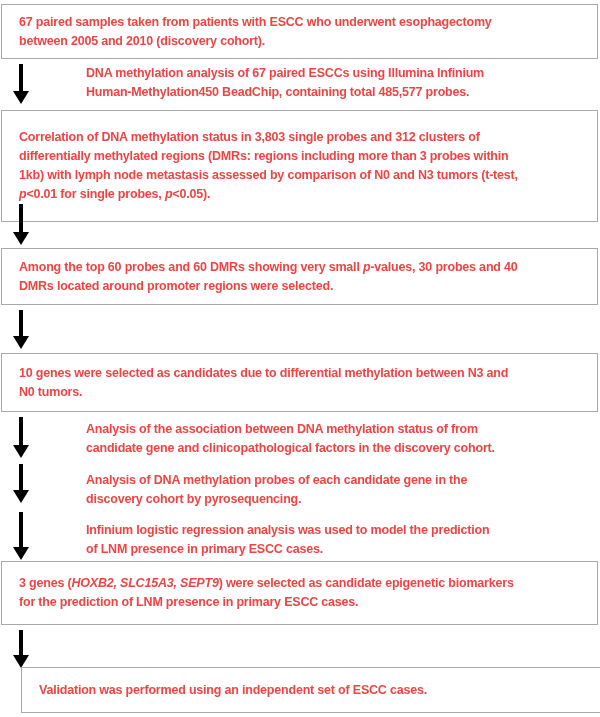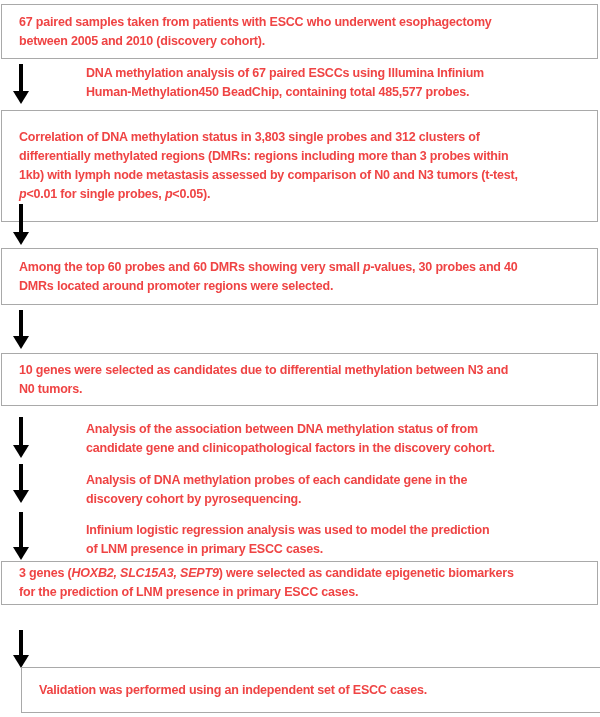--- a/index.html
+++ b/index.html
@@ -45,22 +45,22 @@
     width: 0; height: 0;
     border-left: 8px solid transparent;
     border-right: 8px solid transparent;
     border-top: 13px solid #000000;
   }
   .arrow-label { position: absolute; left: 38px; width: 482px; margin-left: 48px; }
 
   .b1 { top: 4px;   height: 55px; }
   .b2 { top: 110px; height: 112px; }
   .b3 { top: 248px; height: 57px; }
-  .b4 { top: 353px; height: 53px; }
-  .b5 { top: 561px; height: 44px; }
+  .b4 { top: 353px; height: 59px; }
+  .b5 { top: 561px; height: 64px; }
   .b6 { top: 667px; height: 46px; margin-left: 20px; }
 
   .a1 { top: 64px;  height: 40px; }
   .a2 { top: 204px; height: 41px; }
   .a3 { top: 310px; height: 39px; }
   .a4 { top: 417px; height: 41px; }
   .a5 { top: 464px; height: 39px; }
   .a6 { top: 512px; height: 48px; }
   .a7 { top: 630px; height: 38px; }
 

